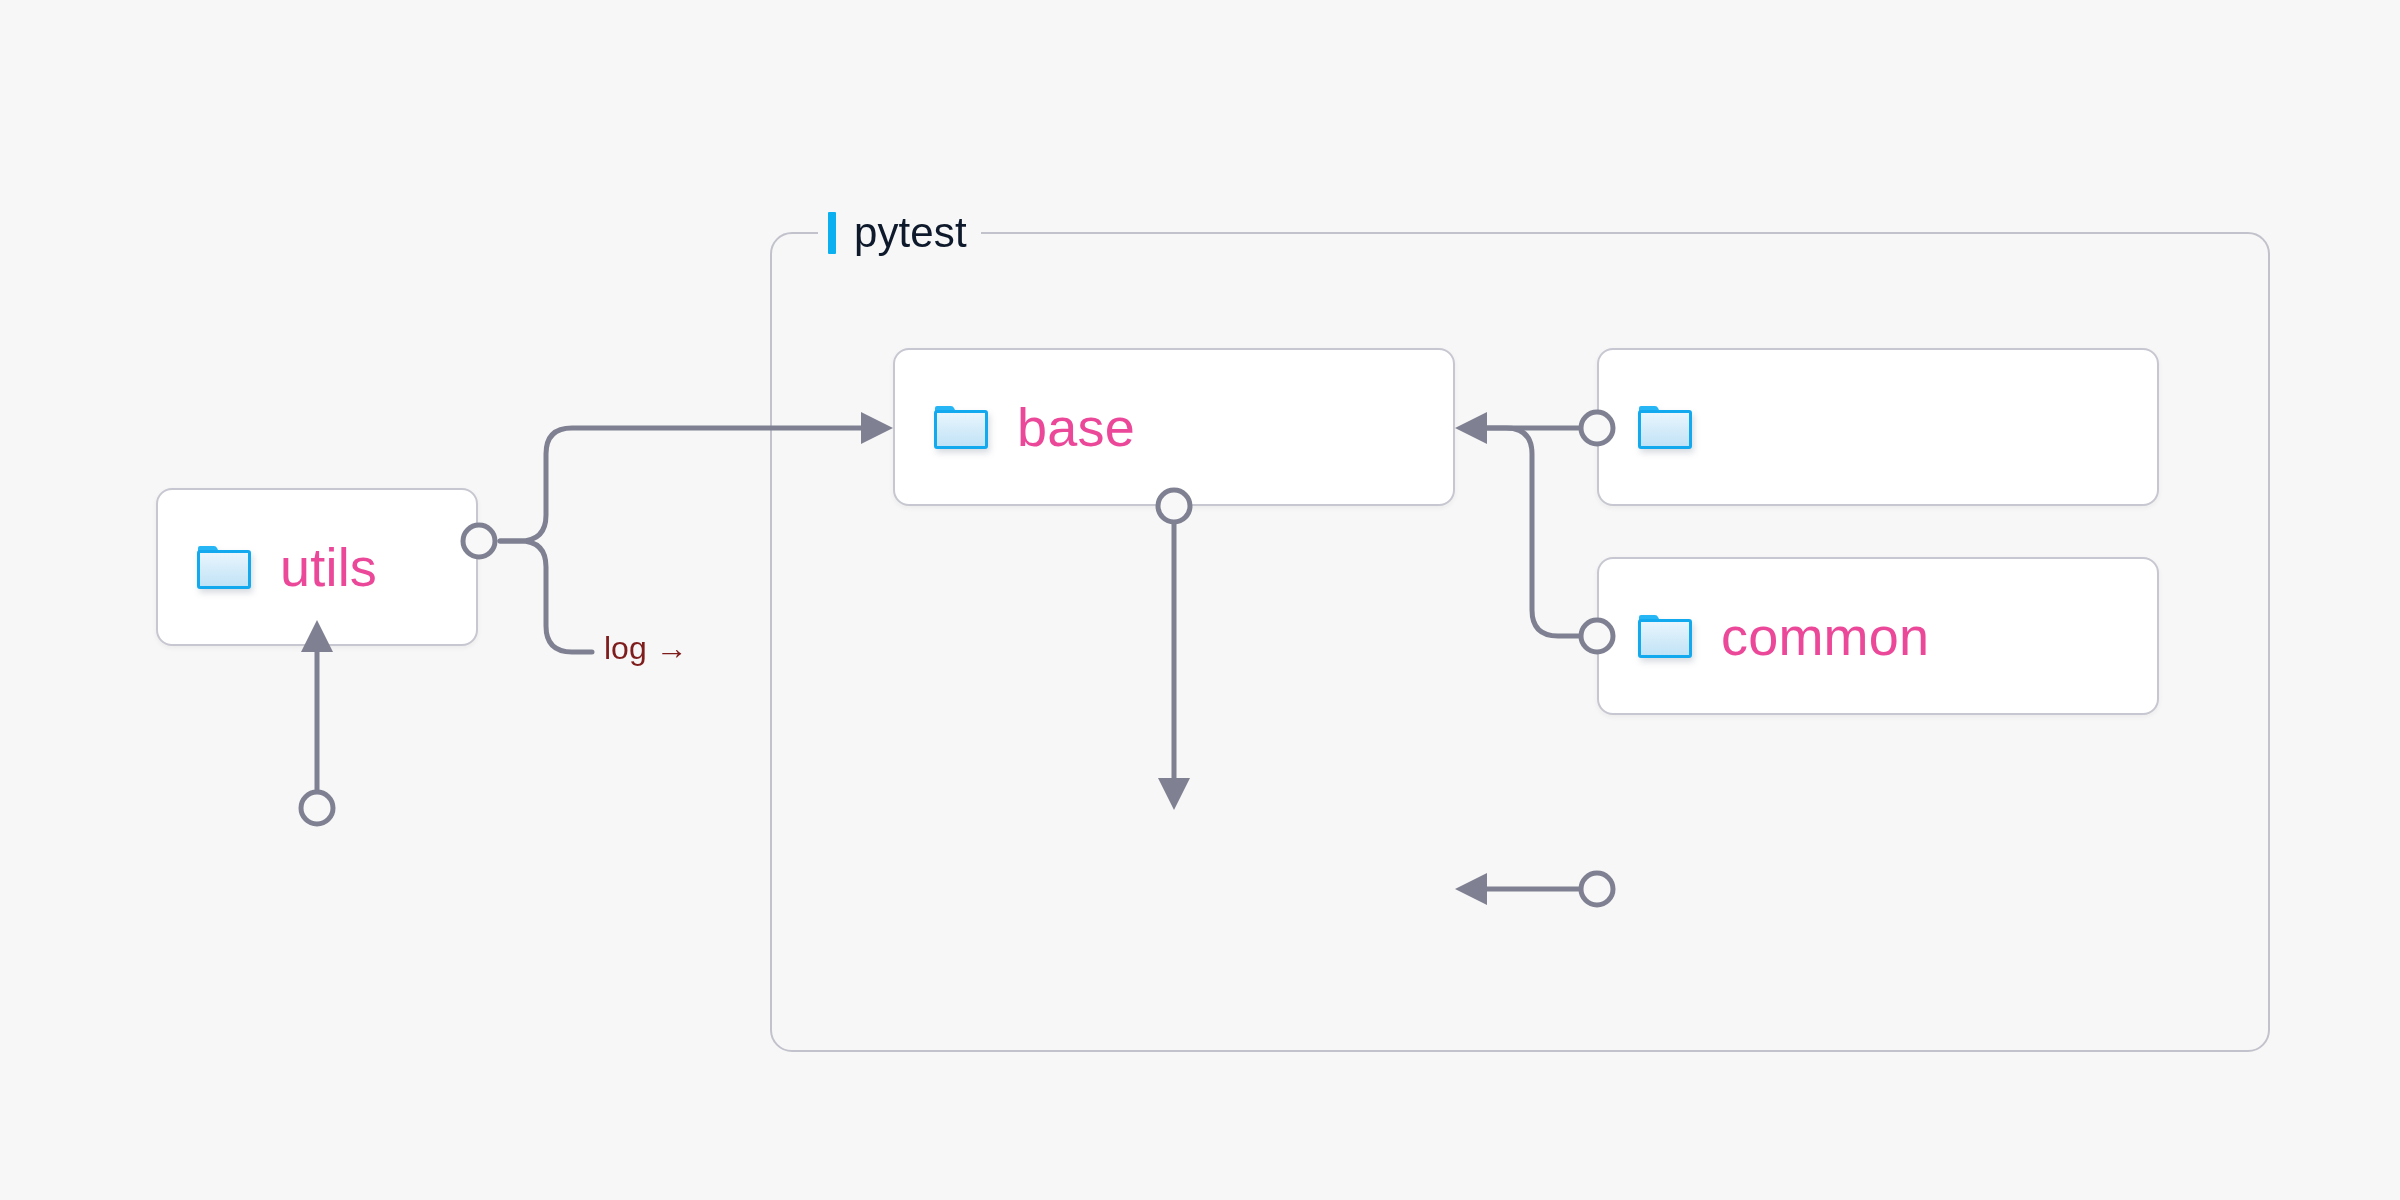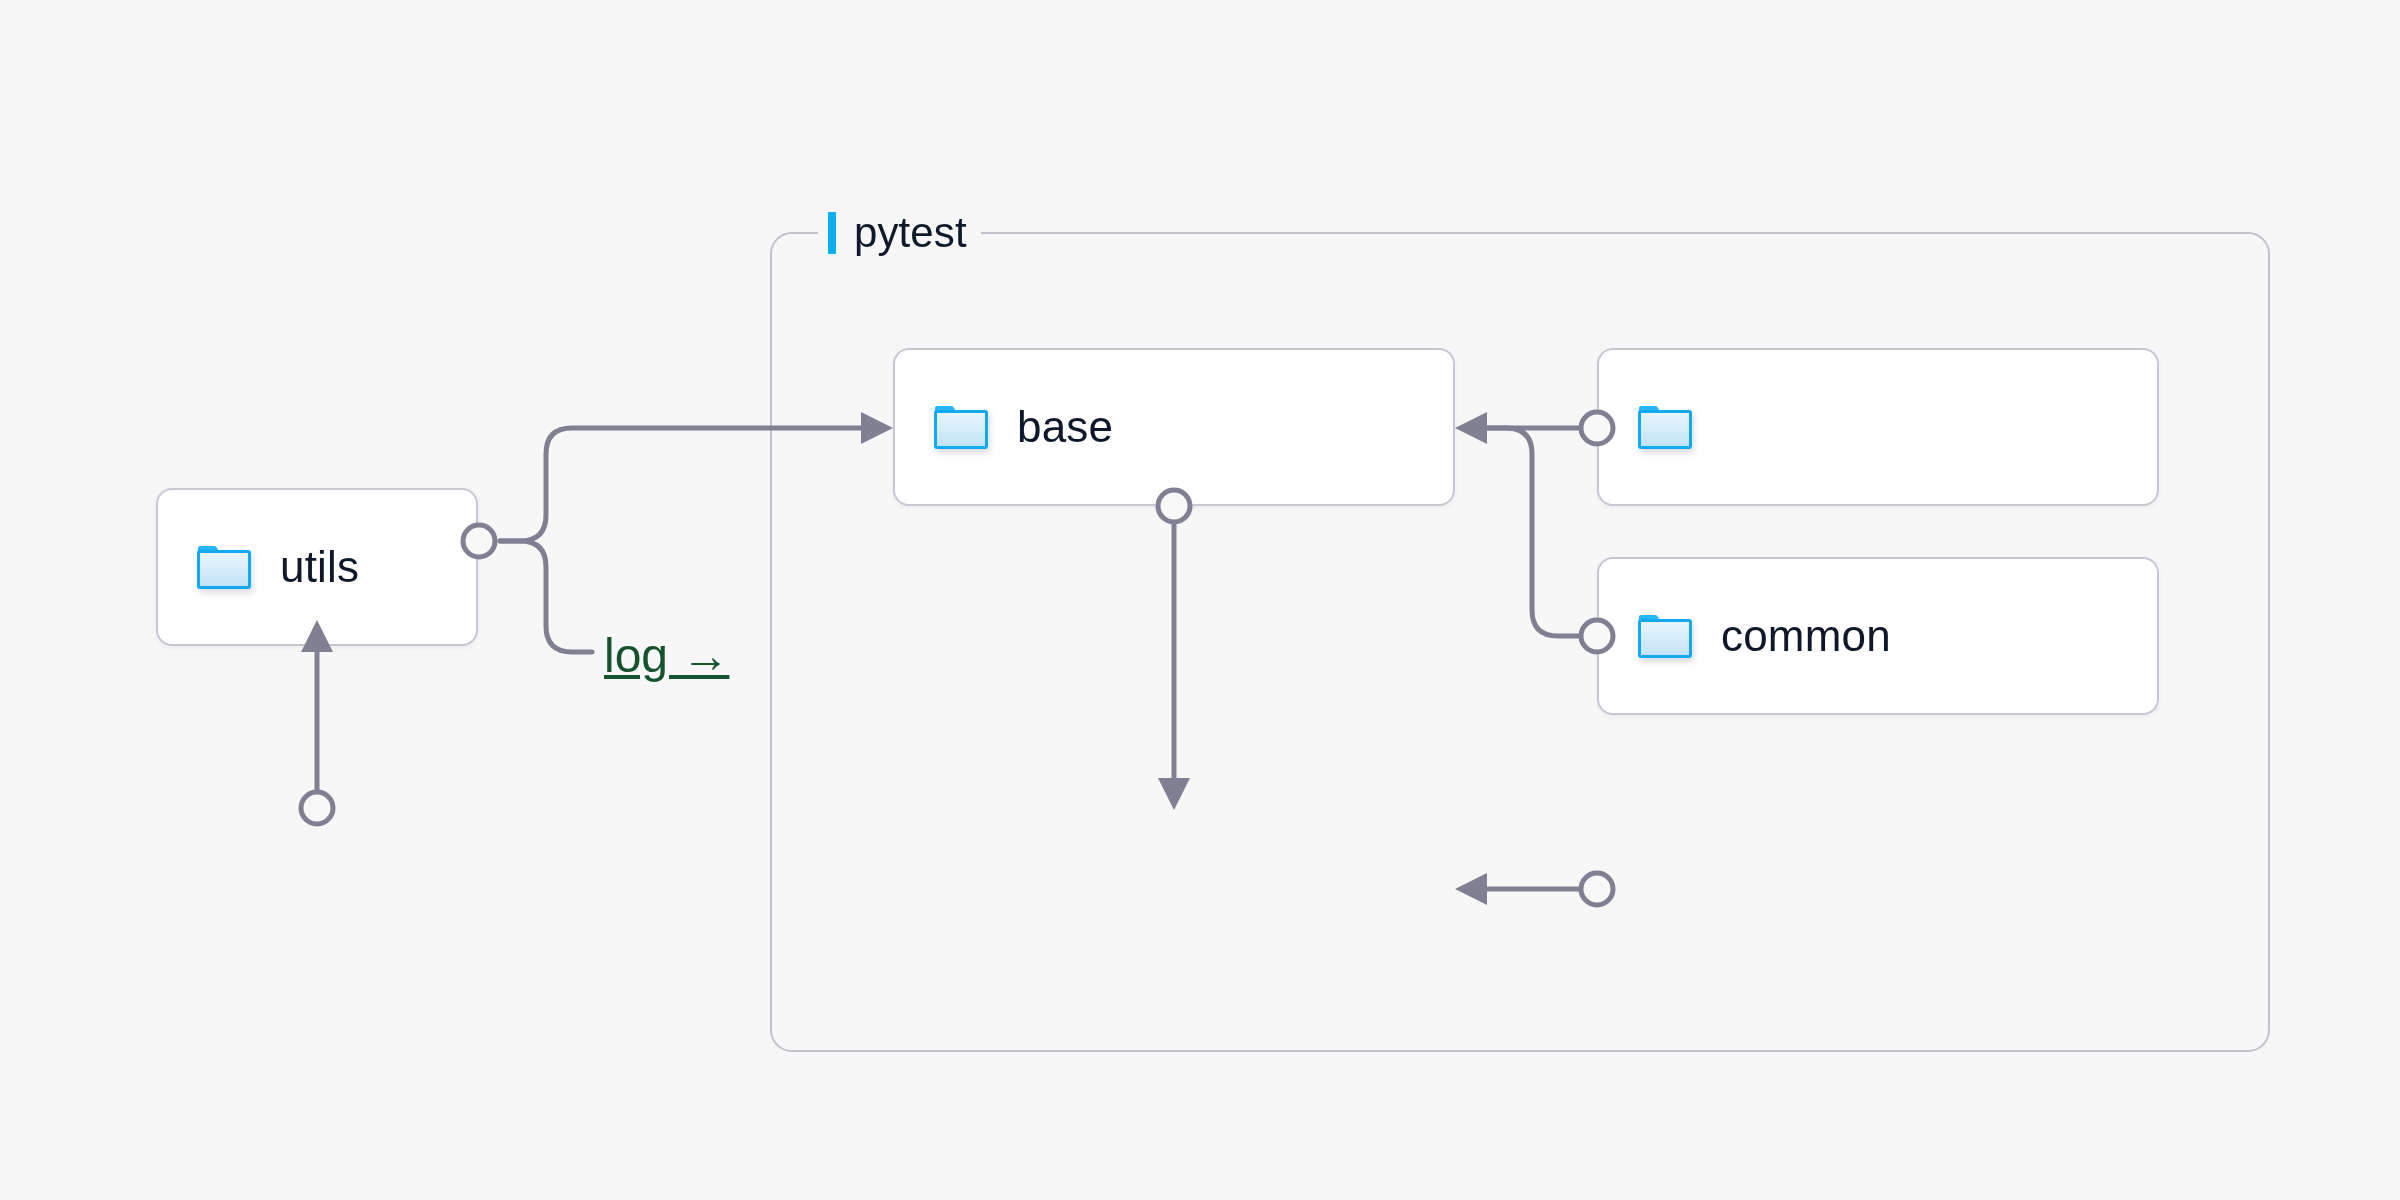--- a/index.html
+++ b/index.html
@@ -57,22 +57,22 @@
     border-radius: 16px;
     box-sizing: border-box;
     display: flex;
     align-items: center;
     padding-left: 38px;
     gap: 28px;
     box-shadow: 0 2px 5px rgba(30,35,60,0.055);
     z-index: 4;
   }
   .node-label {
-    font-size: 44px;
-    color: #0f172a;
+    font-size: 54px;
+    color: #ec4899;
     letter-spacing: 0.2px;
     white-space: nowrap;
     line-height: 1;
   }
   
   .folder-icon {
     width: 56px;
     height: 48px;
     flex: 0 0 auto;
     display: block;
@@ -99,26 +99,25 @@
     fill: #f8f8f8;
     stroke: #7f8192;
     stroke-width: 5;
   }
   .arrowhead {
     fill: #7f8192;
   }
   
   .edge-label {
     position: absolute;
-    font-size: 48px;
-    color: #14532d;
+    font-size: 32px;
+    color: #7f1d1d;
     white-space: nowrap;
     z-index: 6;
     line-height: 1;
-    text-decoration: underline;
   }
 </style>
 </head>
 <body>
 
 <div id="canvas">
 
   <div class="group-box" style="left:770px; top:212px; width:1500px; height:820px;"></div>
 
   <div class="group-label" style="left:818px; top:185px;">

